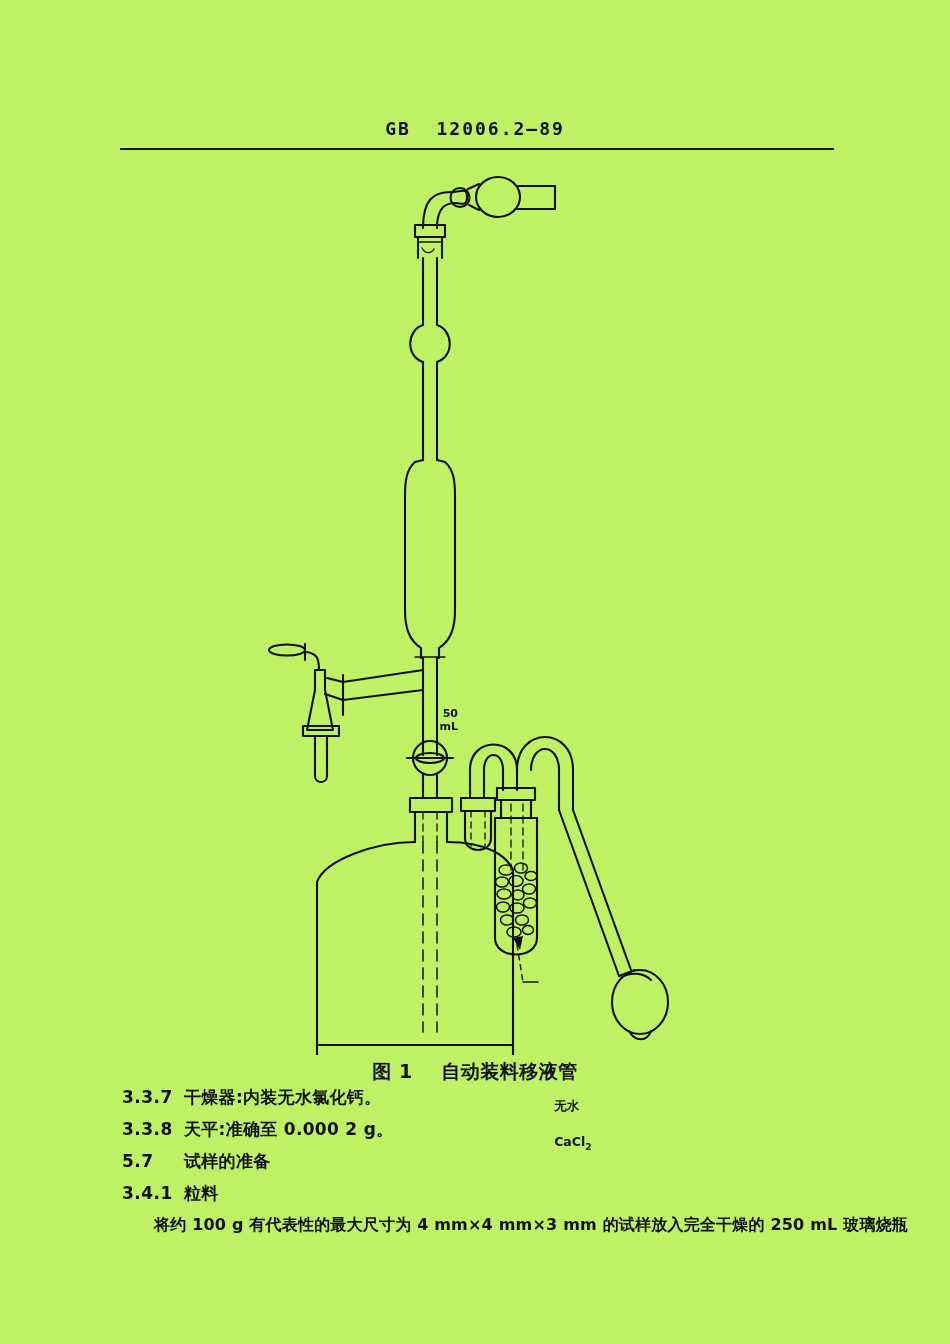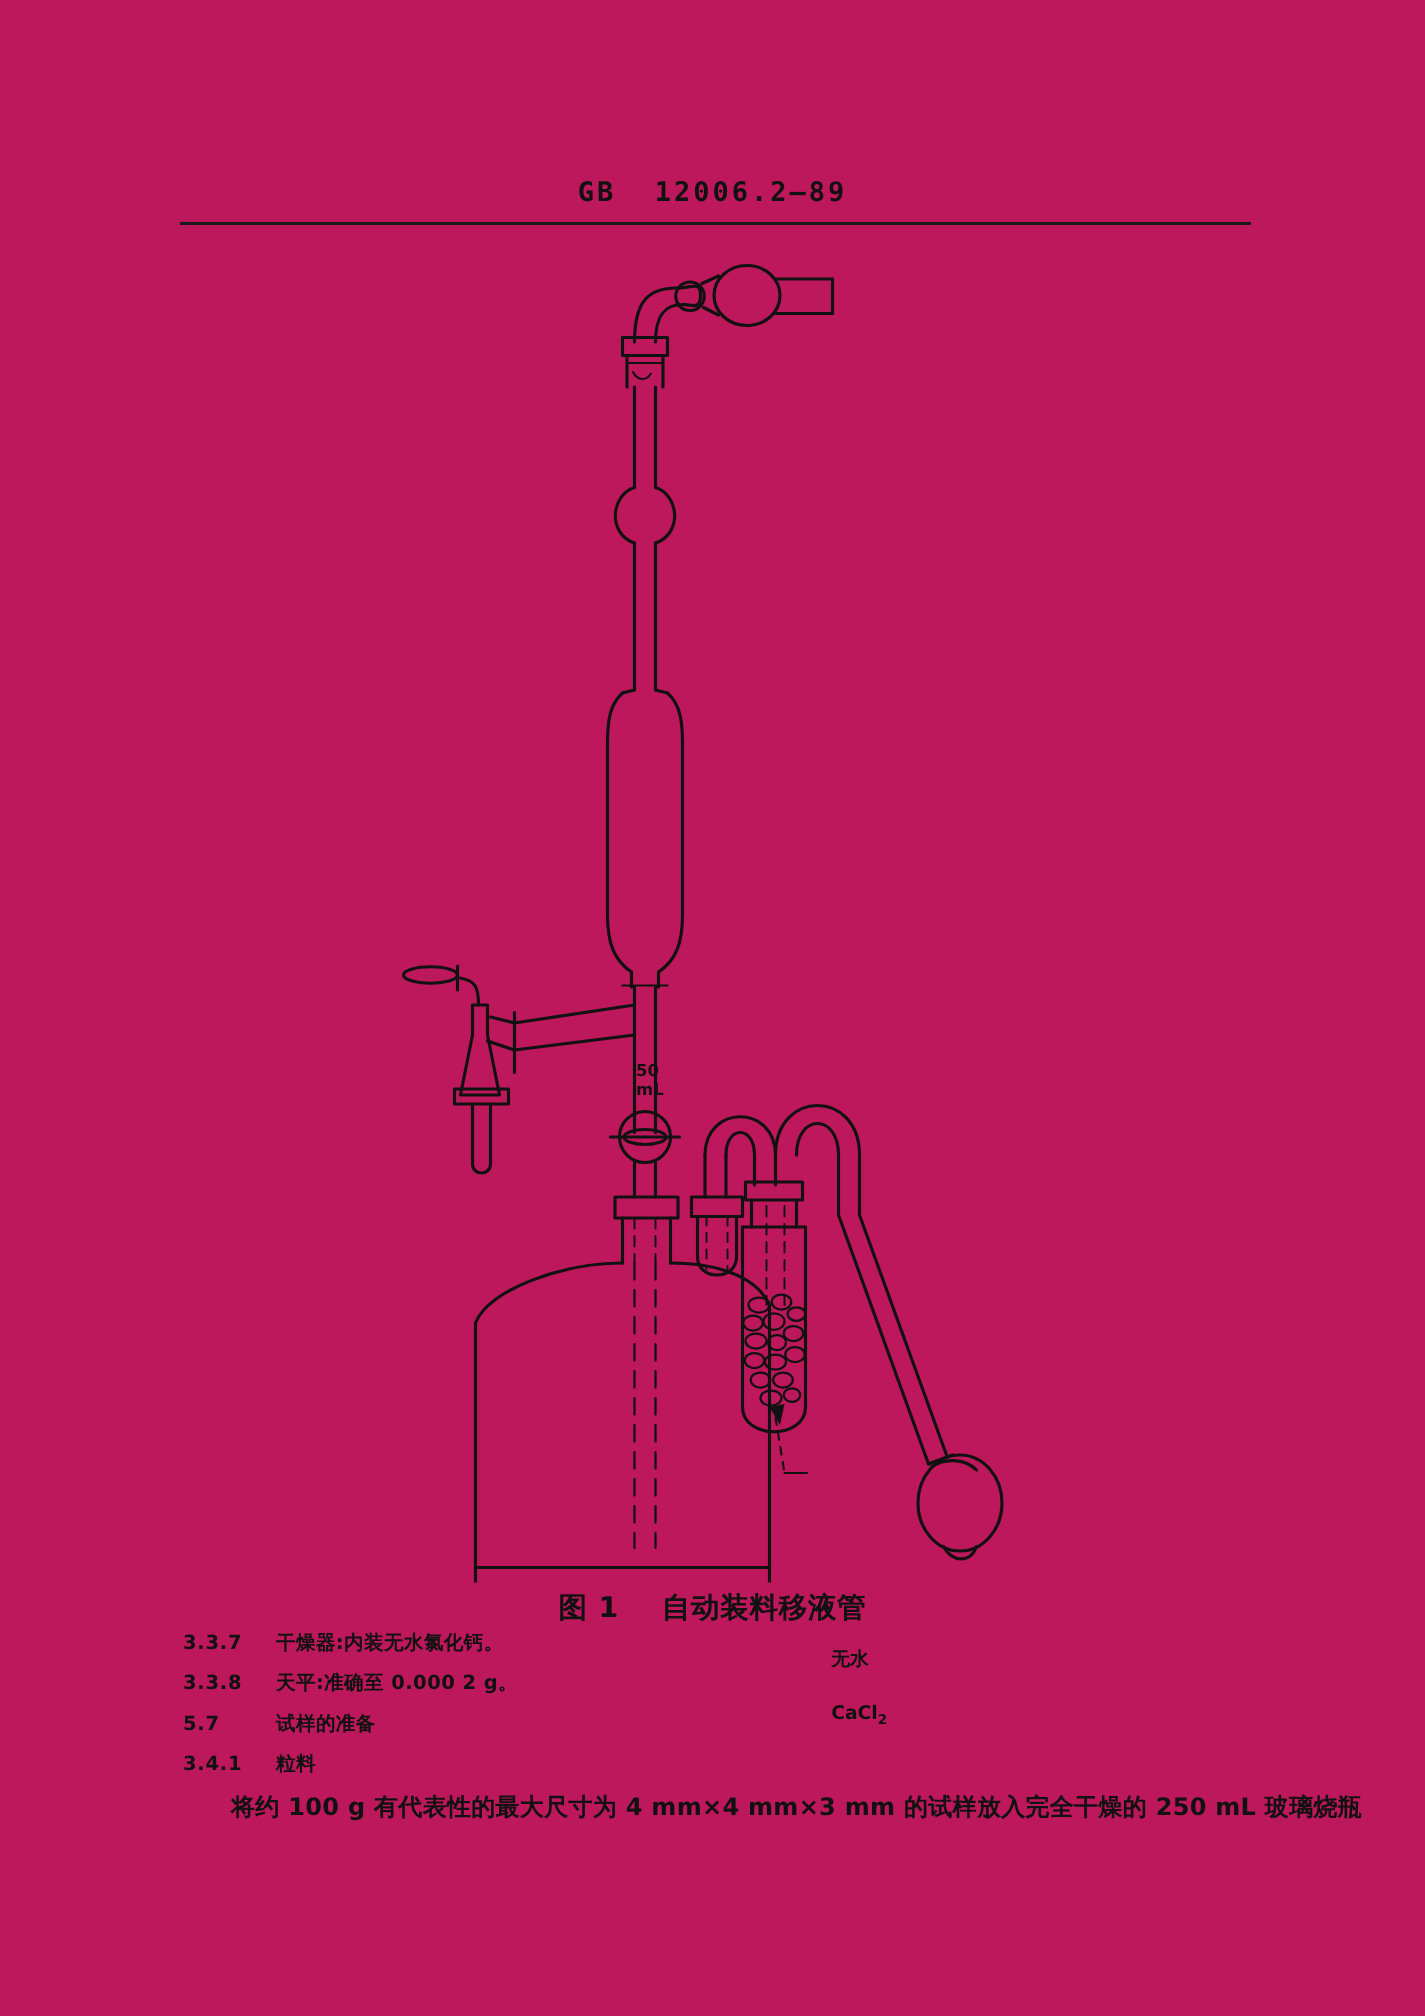--- a/index.html
+++ b/index.html
@@ -9,21 +9,21 @@
   }
   body {
     font-family: "Liberation Serif", serif;
     color: #000000;
   }
   #page {
     position: relative;
     width: 950px;
     height: 1344px;
     margin: 0 auto;
-    background: #be185d;
+    background: #bef264;
     overflow: hidden;
   }
 
   
   #header-block {
     position: absolute;
     left: 0;
     top: 118px;
     width: 950px;
     text-align: center;
@@ -63,21 +63,21 @@
   .fig-label {
     position: absolute;
     font-family: "DejaVu Sans", sans-serif;
     color: #111;
   }
   #label-volume {
     left: 424px;
     top: 537px;
     font-size: 11px;
     line-height: 13px;
-    text-align: left;
+    text-align: right;
     width: 34px;
     font-weight: bold;
   }
   #label-cacl2 {
     left: 528px;
     top: 909px;
     font-size: 12.5px;
     line-height: 18px;
     font-weight: bold;
     white-space: pre;
@@ -106,21 +106,21 @@
   #body-text {
     position: absolute;
     left: 122px;
     top: 1086px;
     width: 760px;
   }
   .clause {
     display: flex;
     align-items: baseline;
     font-family: "DejaVu Sans", sans-serif;
-    font-size: 13px;
+    font-size: 17px;
     font-weight: bold;
     color: #111;
     margin-bottom: 9px;
     white-space: pre;
   }
   .clause-num {
     min-width: 62px;
     letter-spacing: 0.5px;
   }
   .clause-text {

